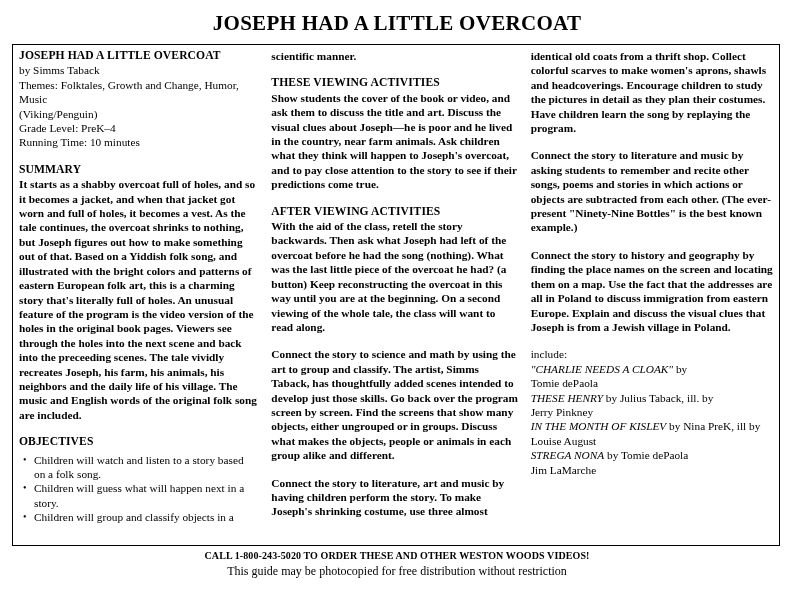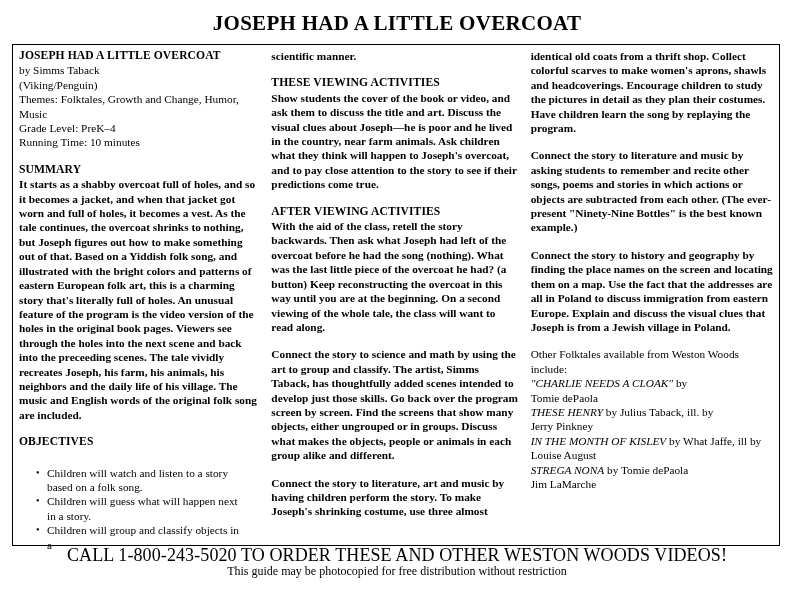--- a/index.html
+++ b/index.html
@@ -86,21 +86,21 @@
 
   .meta-line {
     margin: 0;
     line-height: 14.4px;
   }
 
   .spacer-line { height: 13px; }
 
   ul.objectives {
     list-style: none;
-    margin: 16px;
+    margin: 3px;
     padding: 0;
   }
   ul.objectives li {
     position: relative;
     padding-left: 12px;
     line-height: 14.4px;
     margin: 0;
   }
   ul.objectives li::before {
     content: "\2022";
@@ -120,22 +120,22 @@
 
   
   .footer {
     position: absolute;
     left: 0;
     top: 548px;
     width: 794px;
     text-align: center;
   }
   .footer-call {
-    font-size: 18px;
-    font-weight: normal;
+    font-size: 10px;
+    font-weight: bold;
     line-height: 15px;
     letter-spacing: 0.1px;
     margin: 0;
   }
   .footer-note {
     font-size: 12px;
     line-height: 12px;
     margin: 2px 0 0 0;
   }
 </style>
@@ -145,22 +145,22 @@
 <div class="page">
 
   <h1 class="doc-title">JOSEPH HAD A LITTLE OVERCOAT</h1>
 
   <div class="guide-box">
     <div class="columns">
 
       <div class="col col-1">
         <h2 class="sec-head">JOSEPH HAD A LITTLE OVERCOAT</h2>
         <div class="meta-line">by Simms Taback</div>
+        <div class="meta-line">Themes: Folktales, Growth and Change, Humor, Music</div>
         <div class="meta-line">(Viking/Penguin)</div>
-        <div class="meta-line">Themes: Folktales, Growth and Change, Humor, Music</div>
         <div class="meta-line">Grade Level: PreK–4</div>
         <div class="meta-line">Running Time: 10 minutes</div>
 
         <div class="spacer-line"></div>
 
         <h2 class="sec-head">SUMMARY</h2>
         <p class="tight">It starts as a shabby overcoat full of holes, and so it becomes a jacket, and when that jacket got worn and full of holes, it becomes a vest. As the tale continues, the overcoat shrinks to nothing, but Joseph figures out how to make something out of that. Based on a Yiddish folk song, and illustrated with the bright colors and patterns of eastern European folk art, this is a charming story that's literally full of holes. An unusual feature of the program is the video version of the holes in the original book pages. Viewers see through the holes into the next scene and back into the preceeding scenes. The tale vividly recreates Joseph, his farm, his animals, his neighbors and the daily life of his village. The music and English words of the original folk song are included.</p>
 
         <div class="spacer-line"></div>
 
@@ -201,30 +201,29 @@
 
         <p class="tight">Connect the story to literature and music by asking students to remember and recite other songs, poems and stories in which actions or objects are subtracted from each other. (The ever-present "Ninety-Nine Bottles" is the best known example.)</p>
 
         <div class="spacer-line"></div>
 
         <p class="tight">Connect the story to history and geography by finding the place names on the screen and locating them on a map. Use the fact that the addresses are all in Poland to discuss immigration from eastern Europe. Explain and discuss the visual clues that Joseph is from a Jewish village in Poland.</p>
 
         <div class="spacer-line"></div>
 
         <div class="booklist">
-          <div class="entry">Other Folktales available from Weston Woods</div>
           <div class="entry">include:</div>
 
           <div class="entry"><span class="title-italic">"CHARLIE NEEDS A CLOAK"</span><span> by</span></div>
           <div class="entry">Tomie dePaola</div>
 
           <div class="entry"><span class="title-italic">THESE HENRY</span><span> by Julius Taback, ill. by</span></div>
           <div class="entry">Jerry Pinkney</div>
 
-          <div class="entry"><span class="title-italic">IN THE MONTH OF KISLEV</span><span>  by What Jaffe, ill by</span></div>
+          <div class="entry"><span class="title-italic">IN THE MONTH OF KISLEV</span><span>  by Nina PreK, ill by</span></div>
           <div class="entry">Louise August</div>
 
           <div class="entry"><span class="title-italic">STREGA NONA</span><span> by Tomie dePaola</span></div>
 
           <div class="entry">Jim LaMarche</div>
         </div>
       </div>
 
     </div>
   </div>

